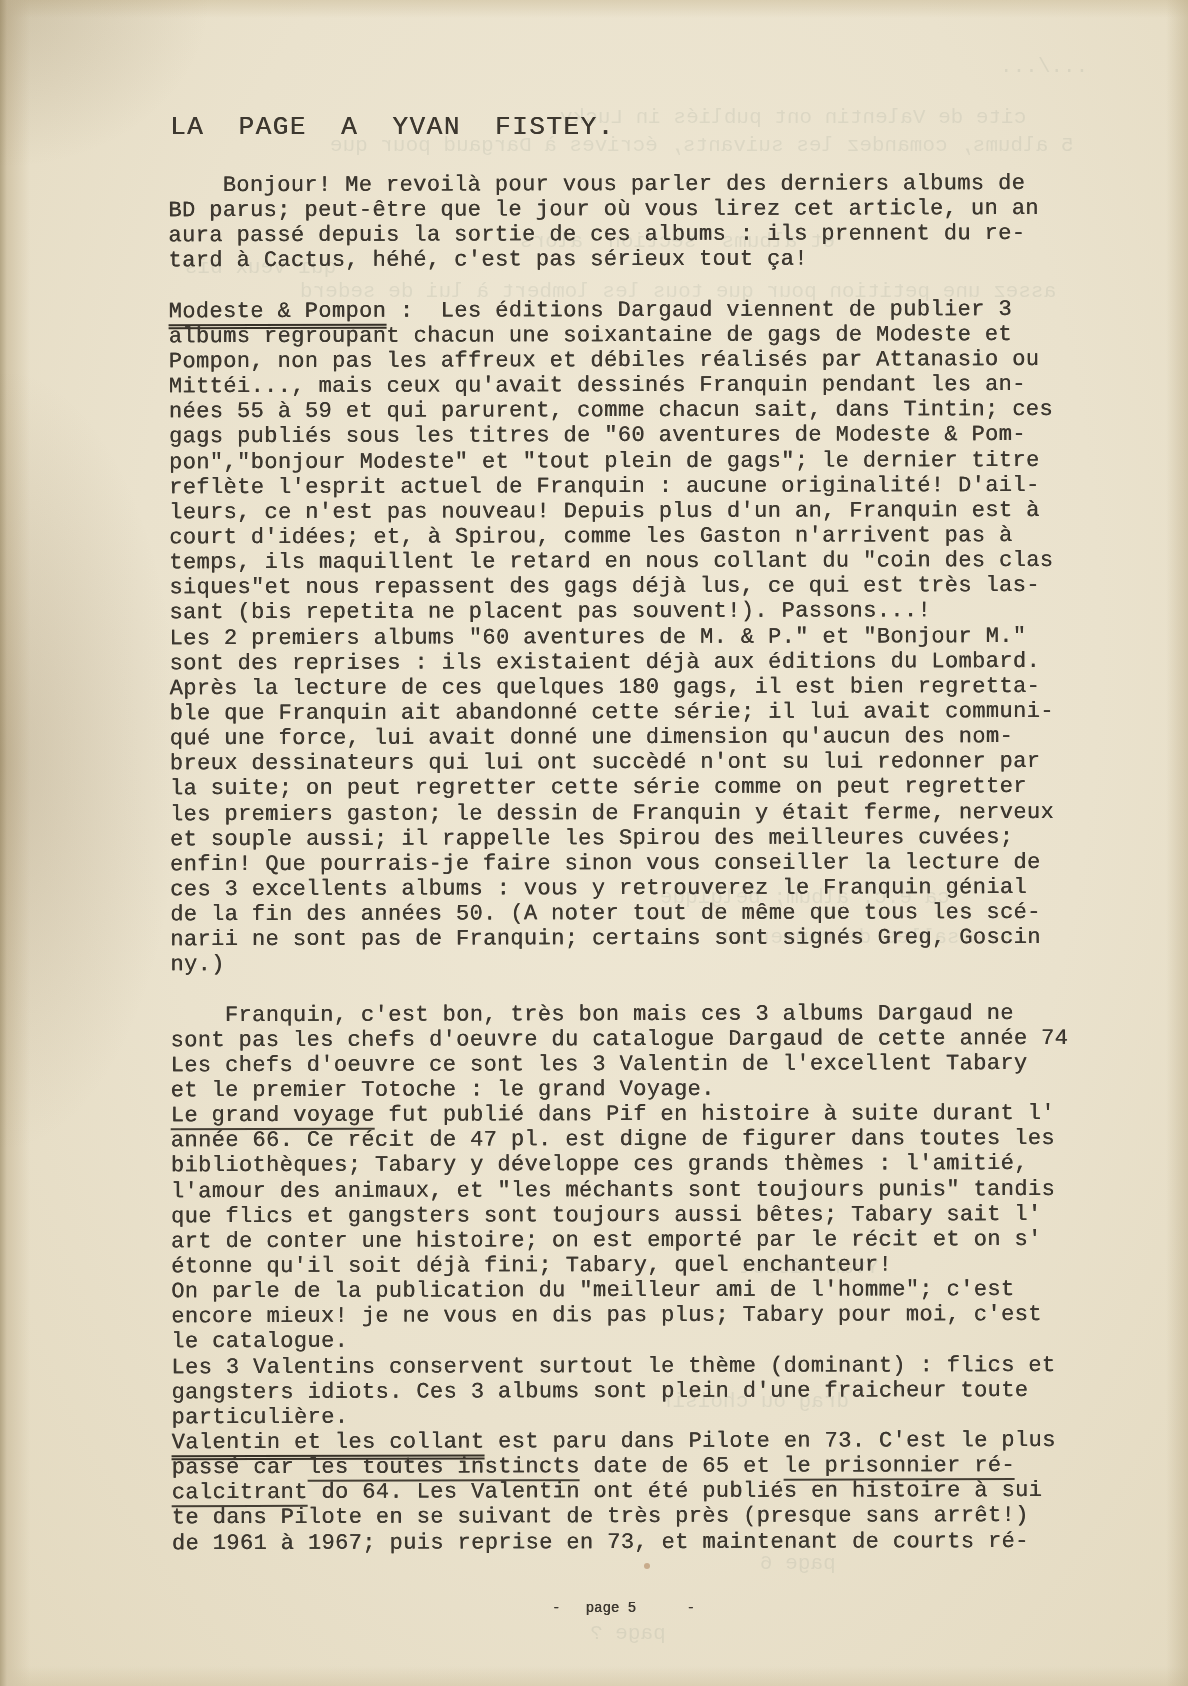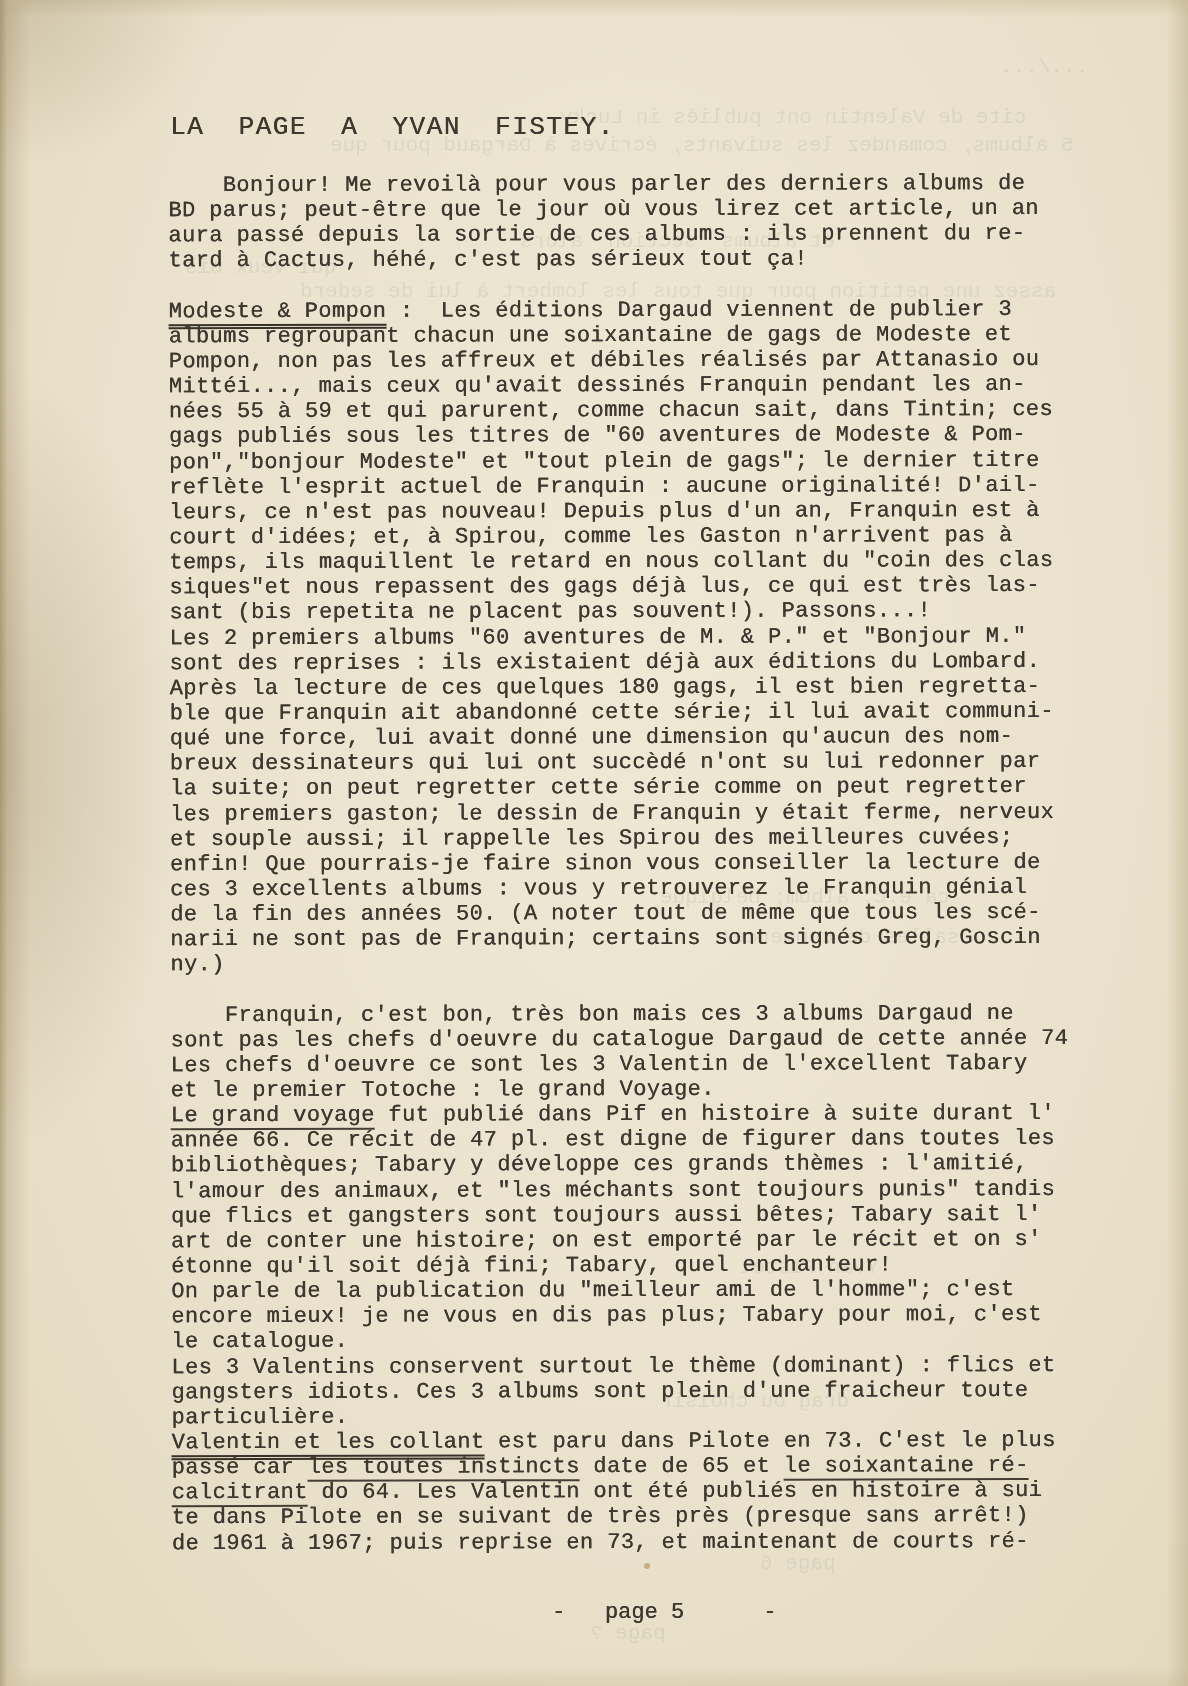--- a/index.html
+++ b/index.html
@@ -30,21 +30,21 @@
     position:absolute;left:170px;top:172px;width:940px;
     font-size:22px;letter-spacing:0.4px;
     text-shadow:0.35px 0 0 currentColor;
     transform:rotate(-0.15deg);
   }
   .line{height:25.15px;white-space:pre;}
   .u1{border-bottom:2px solid rgba(50,44,36,0.9);}
   .u2{border-bottom:5px double rgba(45,40,32,0.95);}
   .footer{
     position:absolute;left:552px;top:1600px;
-    font-size:22px;white-space:pre;
+    font-size:14px;white-space:pre;
     text-shadow:0.35px 0 0 currentColor;
   }
   .ghost-layer{position:absolute;left:0;top:0;width:100%;height:100%;pointer-events:none;}
   .ghost{
     position:absolute;
     color:#76857c;opacity:0.13;
     font-size:21px;white-space:pre;
     transform:scaleX(-1);
     filter:blur(0.7px);
   }
@@ -117,20 +117,20 @@
       <div class="line"><span>que flics et gangsters sont toujours aussi bêtes; Tabary sait l'</span></div>
       <div class="line"><span>art de conter une histoire; on est emporté par le récit et on s'</span></div>
       <div class="line"><span>étonne qu'il soit déjà fini; Tabary, quel enchanteur!</span></div>
       <div class="line"><span>On parle de la publication du "meilleur ami de l'homme"; c'est</span></div>
       <div class="line"><span>encore mieux! je ne vous en dis pas plus; Tabary pour moi, c'est</span></div>
       <div class="line"><span>le catalogue.</span></div>
       <div class="line"><span>Les 3 Valentins conservent surtout le thème (dominant) : flics et</span></div>
       <div class="line"><span>gangsters idiots. Ces 3 albums sont plein d'une fraicheur toute</span></div>
       <div class="line"><span>particulière.</span></div>
       <div class="line"><span class="u2">Valentin et les collant</span><span> est paru dans Pilote en 73. C'est le plus</span></div>
-      <div class="line"><span>passé car </span><span class="u1">les toutes instincts</span><span> date de 65 et </span><span class="u1">le soixantaine ré-</span></div>
+      <div class="line"><span>passé car </span><span class="u1">les toutes instincts</span><span> date de 65 et </span><span class="u1">le prisonnier ré-</span></div>
       <div class="line"><span class="u1">calcitrant</span><span> do 64. Les Valentin ont été publiés en histoire à sui</span></div>
       <div class="line"><span>te dans Pilote en se suivant de très près (presque sans arrêt!)</span></div>
       <div class="line"><span>de 1961 à 1967; puis reprise en 73, et maintenant de courts ré-</span></div>
     </div>
   <div class="footer ink">-   page 5      -</div>
   <div class="speck"></div>
 </div>
 
 </body></html>

